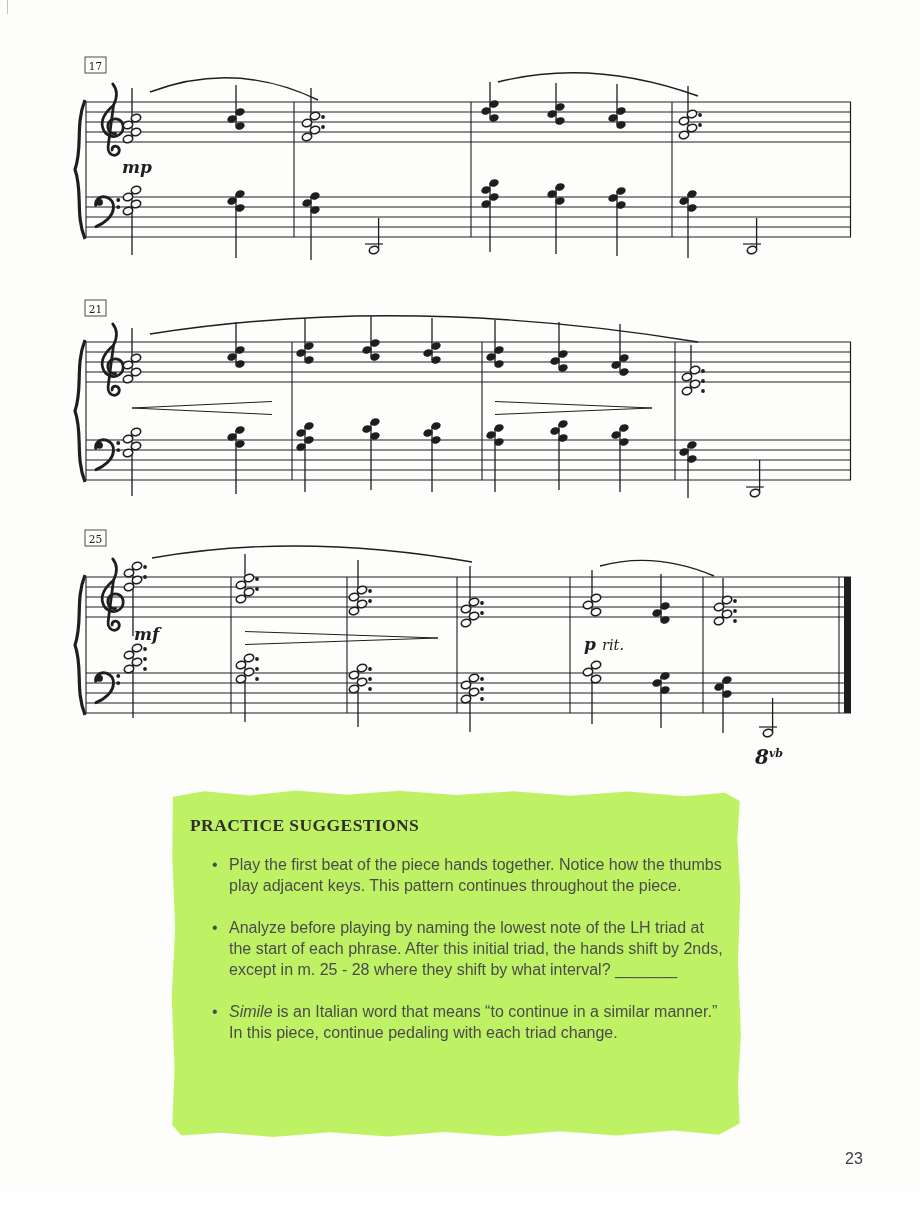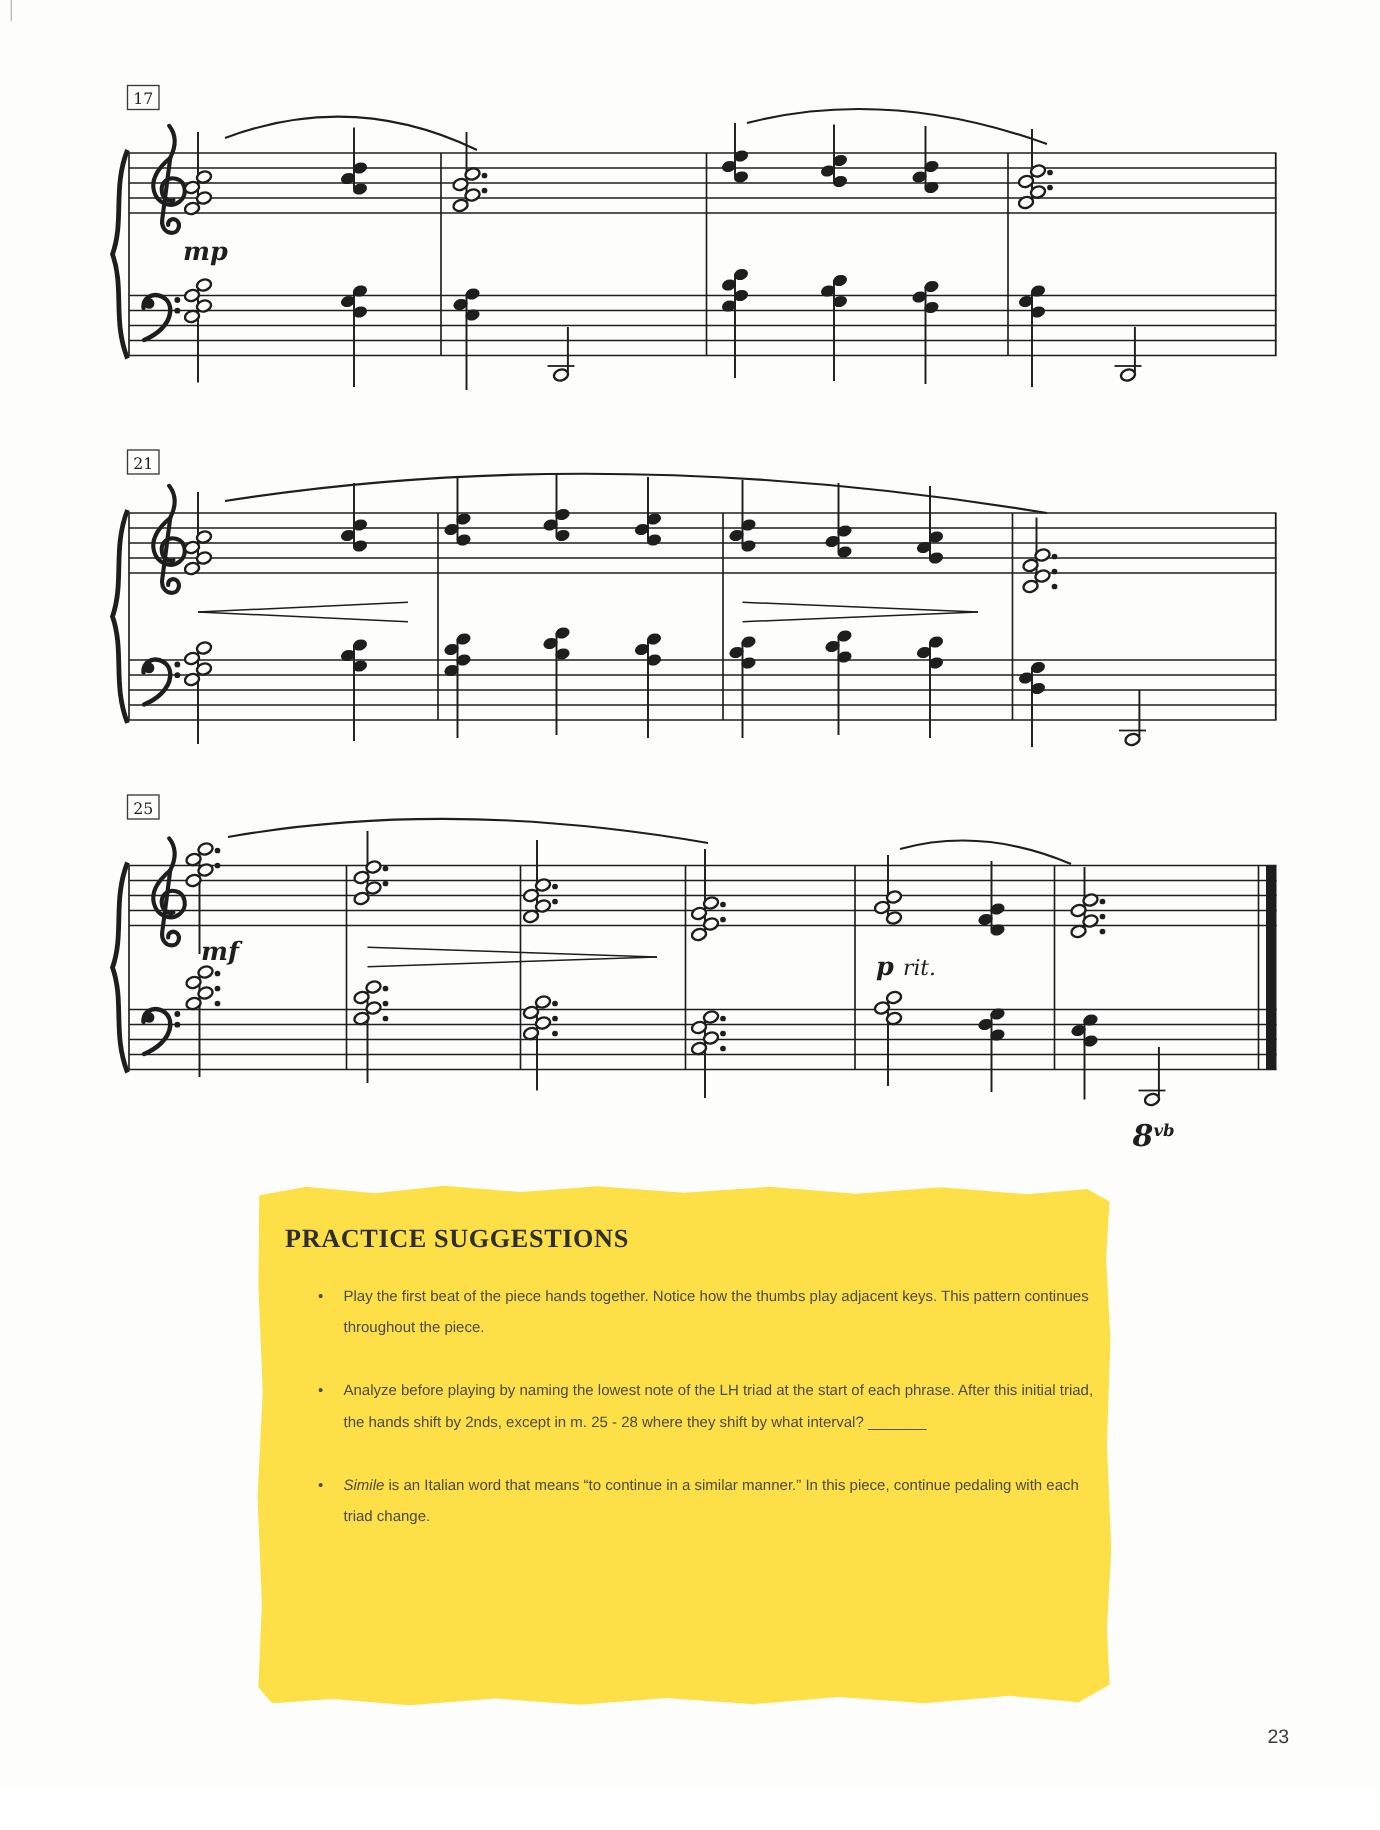--- a/index.html
+++ b/index.html
@@ -11,24 +11,24 @@
      background:#e9e8e6;
      clip-path:polygon(0.5% 2.8%,6% 1.2%,14% 2.4%,22% 1%,31% 2.2%,40% 1.1%,50% 2.3%,
        60% 1.2%,70% 2.5%,80% 1.3%,90% 2.6%,97% 1.6%,99.6% 4%,99.2% 15%,99.7% 30%,
        99.3% 50%,99.8% 70%,99.3% 85%,99.6% 95.5%,96% 98.8%,88% 97.6%,78% 99%,
        68% 97.8%,58% 99.2%,48% 98%,38% 99.3%,28% 98.1%,18% 99.4%,9% 98.2%,2% 99%,
        0.4% 96%,0.8% 80%,0.3% 60%,0.9% 40%,0.4% 20%);}
   .practice-box h2{margin:28px 0 0 20px;font-family:"Liberation Serif",serif;
      font-size:17.5px;font-weight:600;letter-spacing:0.4px;color:#2e2e2e;}
   .practice-box ul{list-style:none;margin:18px 0 0 0;padding:0 14px 0 42px;}
   .practice-box li{position:relative;padding-left:17px;margin-bottom:21px;width:500px;
-     font-size:10px;line-height:21px;color:#4b4b4b;}
+     font-size:16px;line-height:21px;color:#4b4b4b;}
   .practice-box li::before{content:"\2022";position:absolute;left:0;top:0;color:#4b4b4b;}
   .practice-box li em{font-style:italic;text-align:center;}
-  .page-number{position:absolute;left:845px;top:1150px;font-size:13px;color:#3d3d3d;}
+  .page-number{position:absolute;left:845px;top:1150px;font-size:16px;color:#3d3d3d;}
   text.dyn{font-family:"DejaVu Serif",serif;font-style:italic;font-weight:bold;font-size:17px;}
   text.dyn-plain{font-family:"DejaVu Serif",serif;font-style:italic;font-weight:normal;font-size:14.5px;}
   text.mnum{font-family:"DejaVu Serif",serif;font-size:10.5px;}
   text.oct{font-family:"DejaVu Serif",serif;font-style:italic;font-weight:bold;font-size:20px;}
 </style>
 </head>
 <body>
 
 <div class="page">
   <div class="scan-edge"></div>
@@ -410,21 +410,21 @@
         <g>
           <line x1="245" y1="631.5" x2="438" y2="638" stroke="#1e1e1e" stroke-width="1"></line>
           <line x1="245" y1="644.5" x2="438" y2="638" stroke="#1e1e1e" stroke-width="1"></line>
         </g>
         <text x="134" y="640" fill="#1e1e1e" class="dyn">mf</text>
         <text x="584" y="650" fill="#1e1e1e" class="dyn">p</text>
         <text x="602" y="650" fill="#1e1e1e" class="dyn-plain">rit.</text>
         <text x="755" y="764" fill="#1e1e1e" class="oct">8<tspan dy="-7" font-size="11px">vb</tspan></text>
       </g>
     </svg>
-  <section class="practice-box" style="background: #fde047;">
+  <section class="practice-box" style="background: #bef264;">
     <h2>PRACTICE SUGGESTIONS</h2>
     <ul id="practice-list">
         <li><span>Play the first beat of the piece hands together. Notice how the thumbs play adjacent keys. This pattern continues throughout the piece.</span></li>
         <li><span>Analyze before playing by naming the lowest note of the LH triad at the start of each phrase. After this initial triad, the hands shift by 2nds, except in m. 25 - 28 where they shift by what interval? _______</span></li>
         <li><em>Simile</em><span> is an Italian word that means “to continue in a similar manner.” In this piece, continue pedaling with each triad change.</span></li>
       </ul>
   </section>
   <div class="page-number">23</div>
 </div>
 

